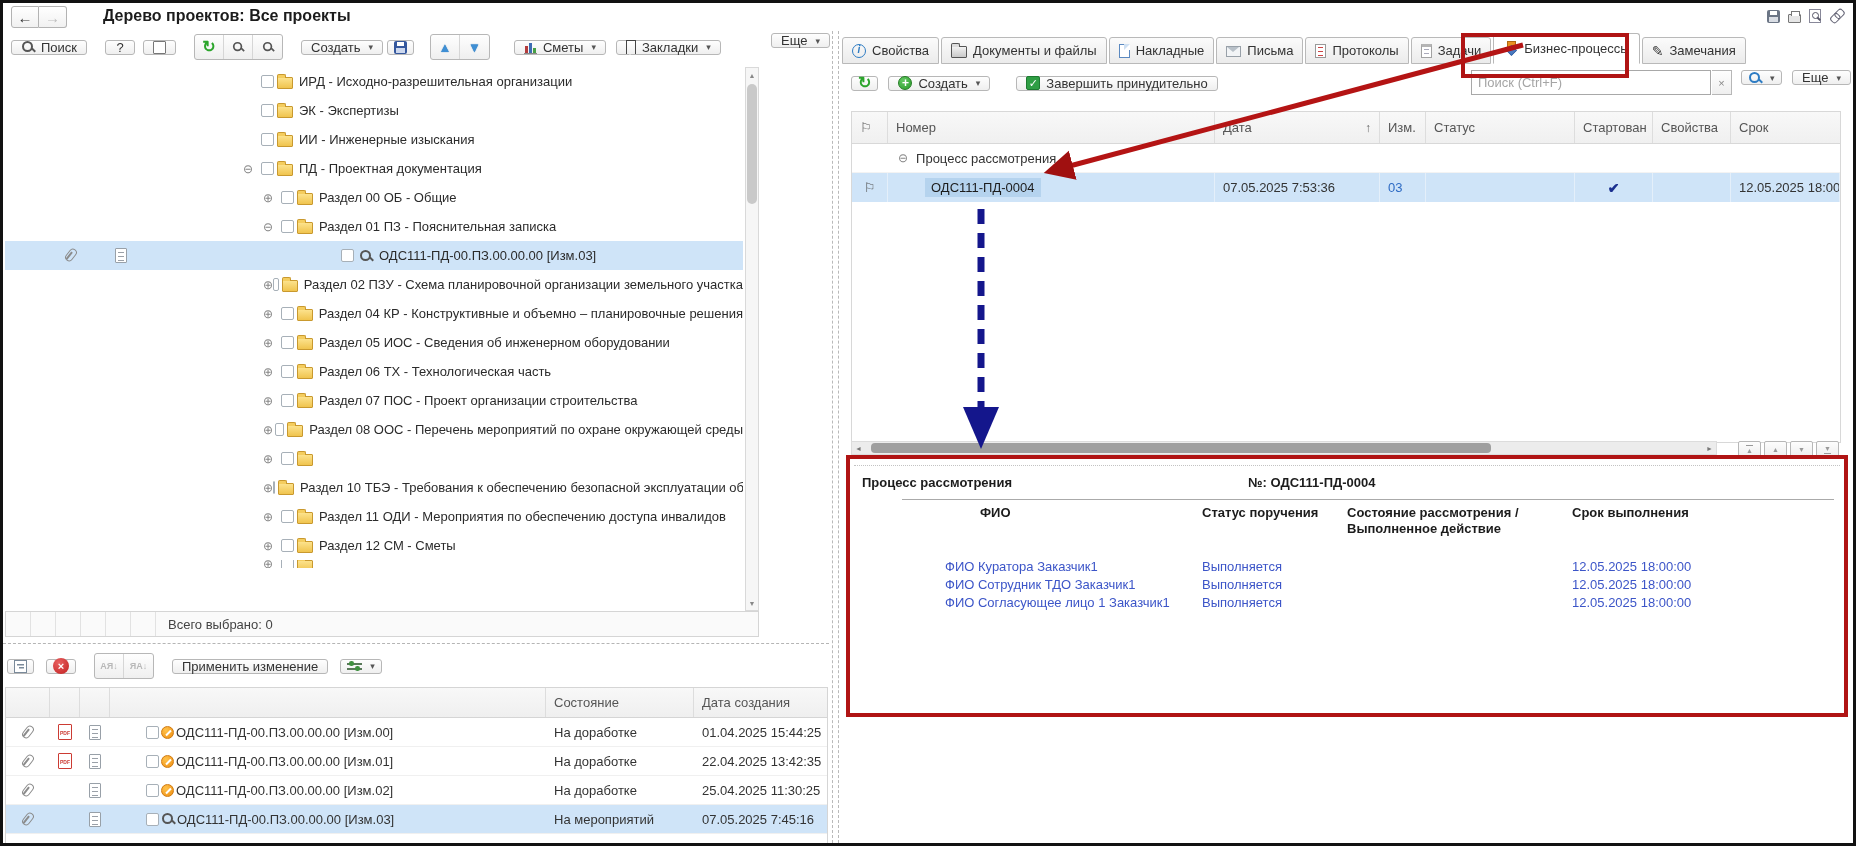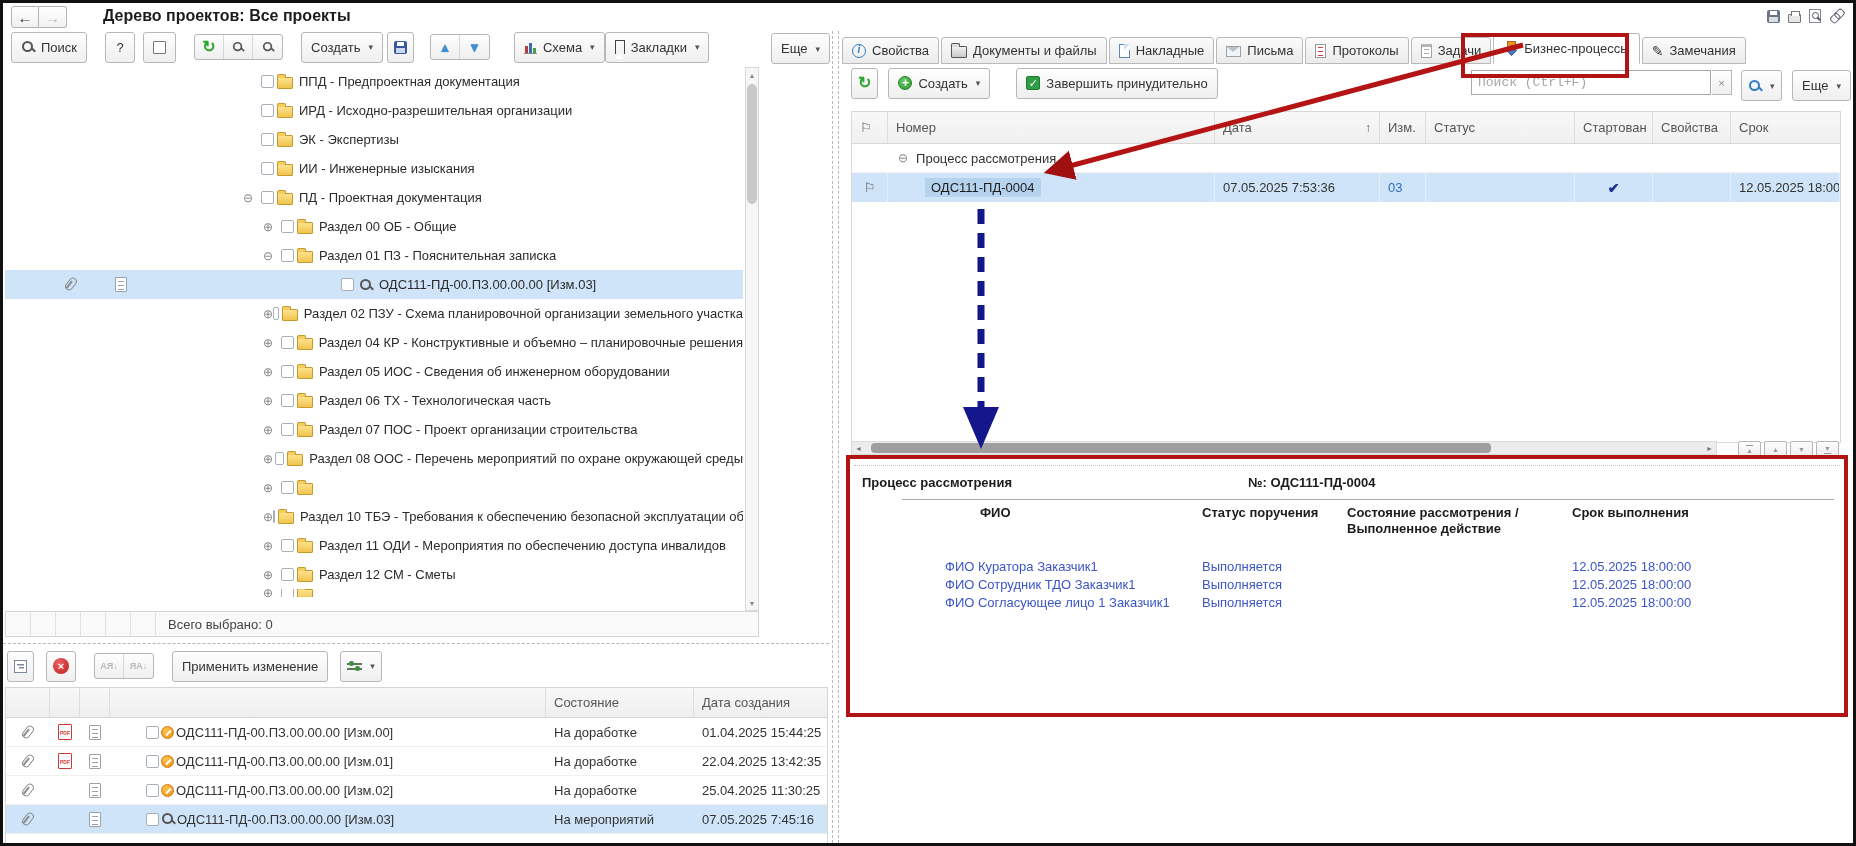--- a/index.html
+++ b/index.html
@@ -11,21 +11,21 @@
   .titlebar{position:absolute;left:0;top:0;right:0;height:28px;background:#fff}
   .navbtns{position:absolute;left:8px;top:3px;display:flex}
   .navbtn{width:28px;height:22px;border:1px solid #b3b3b3;background:linear-gradient(#fff,#f1f1f1);
     display:flex;align-items:center;justify-content:center;font-size:15px;font-weight:bold}
   .navbtn.back{border-radius:3px 0 0 3px;color:#333}
   .navbtn.fwd{border-radius:0 3px 3px 0;color:#bdbdbd;border-left:none}
   .apptitle{position:absolute;left:100px;top:4px;font-size:16px;font-weight:bold;color:#1c1c1c;white-space:nowrap}
   .sysicons{position:absolute;right:10px;top:6px;display:flex;gap:8px;align-items:center}
 
   
-  .btn{display:inline-flex;align-items:center;gap:6px;height:31px;border:1px solid #b7b7b7;border-radius:3px;
+  .btn{display:inline-flex;align-items:center;gap:6px;height:15px;border:1px solid #b7b7b7;border-radius:3px;
     background:linear-gradient(#fefefe,#efefef);padding:0 9px;white-space:nowrap;color:#333}
   .btn.icononly{padding:0 6px}
   .btngroup{display:inline-flex;height:26px;border:1px solid #b7b7b7;border-radius:3px;overflow:hidden;background:linear-gradient(#fefefe,#efefef)}
   .btngroup .seg{display:flex;align-items:center;justify-content:center;width:29px;border-right:1px solid #d6d6d6}
   .btngroup .seg:last-child{border-right:none}
   .caret{font-size:9px;color:#555;margin-left:2px}
   .dis{color:#bdbdbd}
 
   
   .ic{display:inline-block;position:relative;vertical-align:middle;flex:none}
@@ -143,21 +143,21 @@
   .vsplit{position:absolute;left:829px;top:28px;bottom:0;width:7px;border-left:1px dashed #b9b9b9;border-right:1px dashed #b9b9b9}
 
   
   .right{position:absolute;left:836px;top:28px;right:0;bottom:0}
   .tabs{position:absolute;left:3px;top:3px;right:20px;height:30px;display:flex;align-items:flex-end}
   .tab{height:27px;display:flex;align-items:center;gap:6px;padding:0 9px;margin-right:2px;
     border:1px solid #b9b9b9;border-radius:3px 3px 0 0;background:linear-gradient(#fbfbfb,#ebebeb);white-space:nowrap;color:#333}
   .tab.active{background:#fff;height:31px;border-bottom-color:#fff;z-index:3;position:relative}
   .rp-toolbar{position:absolute;left:12px;top:38px;right:8px;height:28px;display:flex;align-items:center}
   .search{position:absolute;left:620px;top:1px;width:240px;height:25px;border:1px solid #a8a8a8;padding:0 6px;font-size:13px;
-    font-family:Liberation Mono, monospace;color:#333;background:#fff}
+    font-family:Liberation Sans, sans-serif;color:#333;background:#fff}
   .search::placeholder{color:#a5a5a5}
   .clearbtn{position:absolute;left:861px;top:1px;width:20px;height:25px;border:1px solid #b7b7b7;border-left:none;background:linear-gradient(#fefefe,#efefef);
     display:flex;align-items:center;justify-content:center;color:#888;font-size:11px}
   .qbtn{position:absolute;left:890px;top:1px}
   .morebtn{position:absolute;left:941px;top:1px}
 
   .rtable{position:absolute;left:12px;top:80px;width:990px;height:332px;border:1px solid #d8d8d8;border-top:none;background:#fff}
   .rhead{display:grid;grid-template-columns:36px 327px 165px 46px 149px 78px 78px 1fr;height:33px;
     background:linear-gradient(#f8f8f8,#f0f0f0);border-top:1px solid #d8d8d8;border-bottom:1px solid #d8d8d8;color:#555}
   .rhead .hc{display:flex;align-items:center;padding:0 8px;border-right:1px solid #ddd;overflow:hidden}
@@ -257,41 +257,35 @@
       <div class="btngroup" style="margin-left:16px">
         <span class="seg">
             <span class="arr">▲</span>
           </span>
         <span class="seg">
             <span class="arr">▼</span>
           </span>
       </div>
       <div class="btn" style="margin-left:24px">
         <span class="ic chart"></span>
-        <span>Схема</span>
+        <span>Сметы</span>
         <span class="caret">▾</span>
       </div>
-      <div class="btn" style="">
+      <div class="btn" style="margin-left:10px">
         <span class="ic bkm"></span>
         <span>Закладки</span>
         <span class="caret">▾</span>
       </div>
     </div>
     <div class="btn lp-more">
       <span>Еще</span>
       <span class="caret">▾</span>
     </div>
 
     <div class="tree">
-      <div class="trow l1">
-          <span class="expglyph"></span>
-          <span class="cb"></span>
-          <span class="ic folder"></span>
-          <span class="tlabel">ППД - Предпроектная документация</span>
-        </div>
       <div class="trow l1">
           <span class="expglyph"></span>
           <span class="cb"></span>
           <span class="ic folder"></span>
           <span class="tlabel">ИРД - Исходно-разрешительная организации</span>
         </div>
       <div class="trow l1">
           <span class="expglyph"></span>
           <span class="cb"></span>
           <span class="ic folder"></span>

